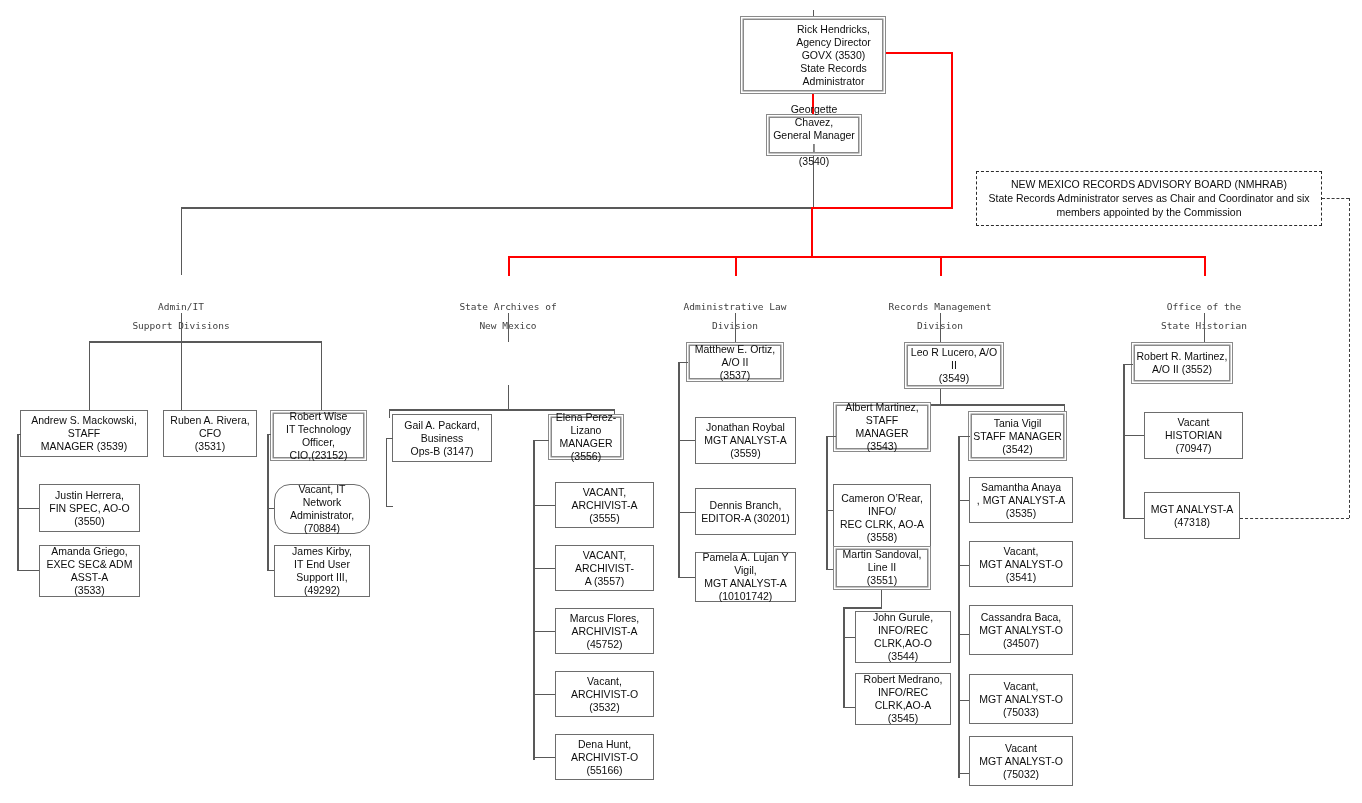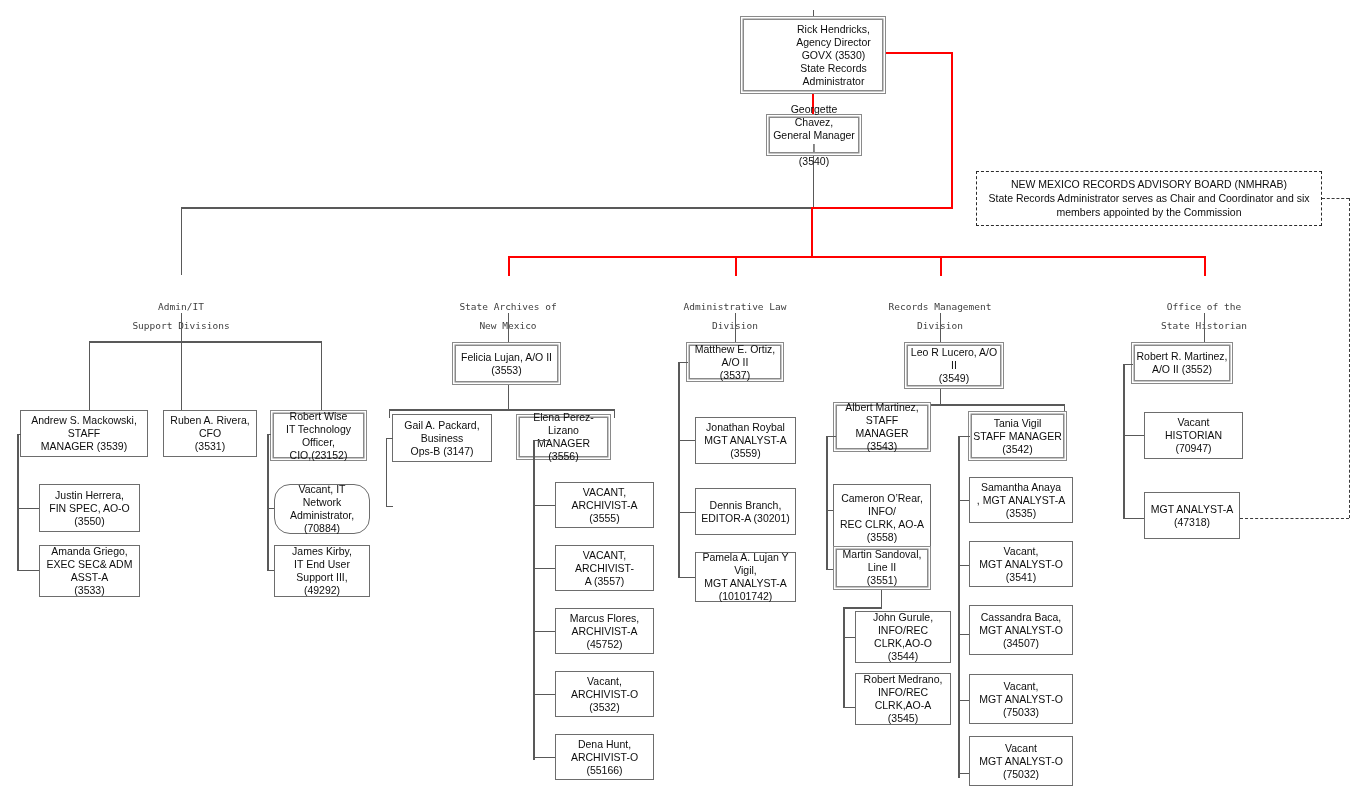--- a/index.html
+++ b/index.html
@@ -151,38 +151,34 @@
 Administrator,
 (70884)</span>
   </div>
   <div class="box" style="left:274px;top:545px;width:96px;height:52px;">
     <span>James Kirby,
 IT End User Support III,
 (49292)</span>
   </div>
 
   <div class="ln v" style="left:508px;top:313px;height:29px;"></div>
-  <div class="box dbl" style="left:452px;top:342px;width:109px;height:43px;">
-    <span>Felicia Lujan, A/O II
-(3553)</span>
-  </div>
   <div class="ln v" style="left:508px;top:385px;height:25px;"></div>
   <div class="ln h2" style="left:389px;top:409px;width:226px;"></div>
   <div class="ln v" style="left:389px;top:409px;height:9px;"></div>
   <div class="ln v" style="left:614px;top:409px;height:9px;"></div>
 
   <div class="box" style="left:392px;top:414px;width:100px;height:48px;">
     <span>Gail A. Packard, Business
 Ops-B (3147)</span>
   </div>
   <div class="ln h" style="left:386px;top:438px;width:7px;"></div>
   <div class="ln h" style="left:386px;top:506px;width:7px;"></div>
   <div class="ln v" style="left:386px;top:438px;height:68px;"></div>
 
-  <div class="box dbl" style="left:516px;top:414px;width:95px;height:46px;">
+  <div class="box dbl" style="left:548px;top:414px;width:76px;height:46px;">
     <span>Elena Perez-Lizano
 MANAGER (3556)</span>
   </div>
 
   <div class="ln v2" style="left:533px;top:440px;height:320px;"></div>
   <div class="ln h" style="left:533px;top:440px;width:16px;"></div>
   <div class="ln h" style="left:533px;top:505px;width:22px;"></div>
   <div class="ln h" style="left:533px;top:568px;width:22px;"></div>
   <div class="ln h" style="left:533px;top:631px;width:22px;"></div>
   <div class="ln h" style="left:533px;top:694px;width:22px;"></div>

